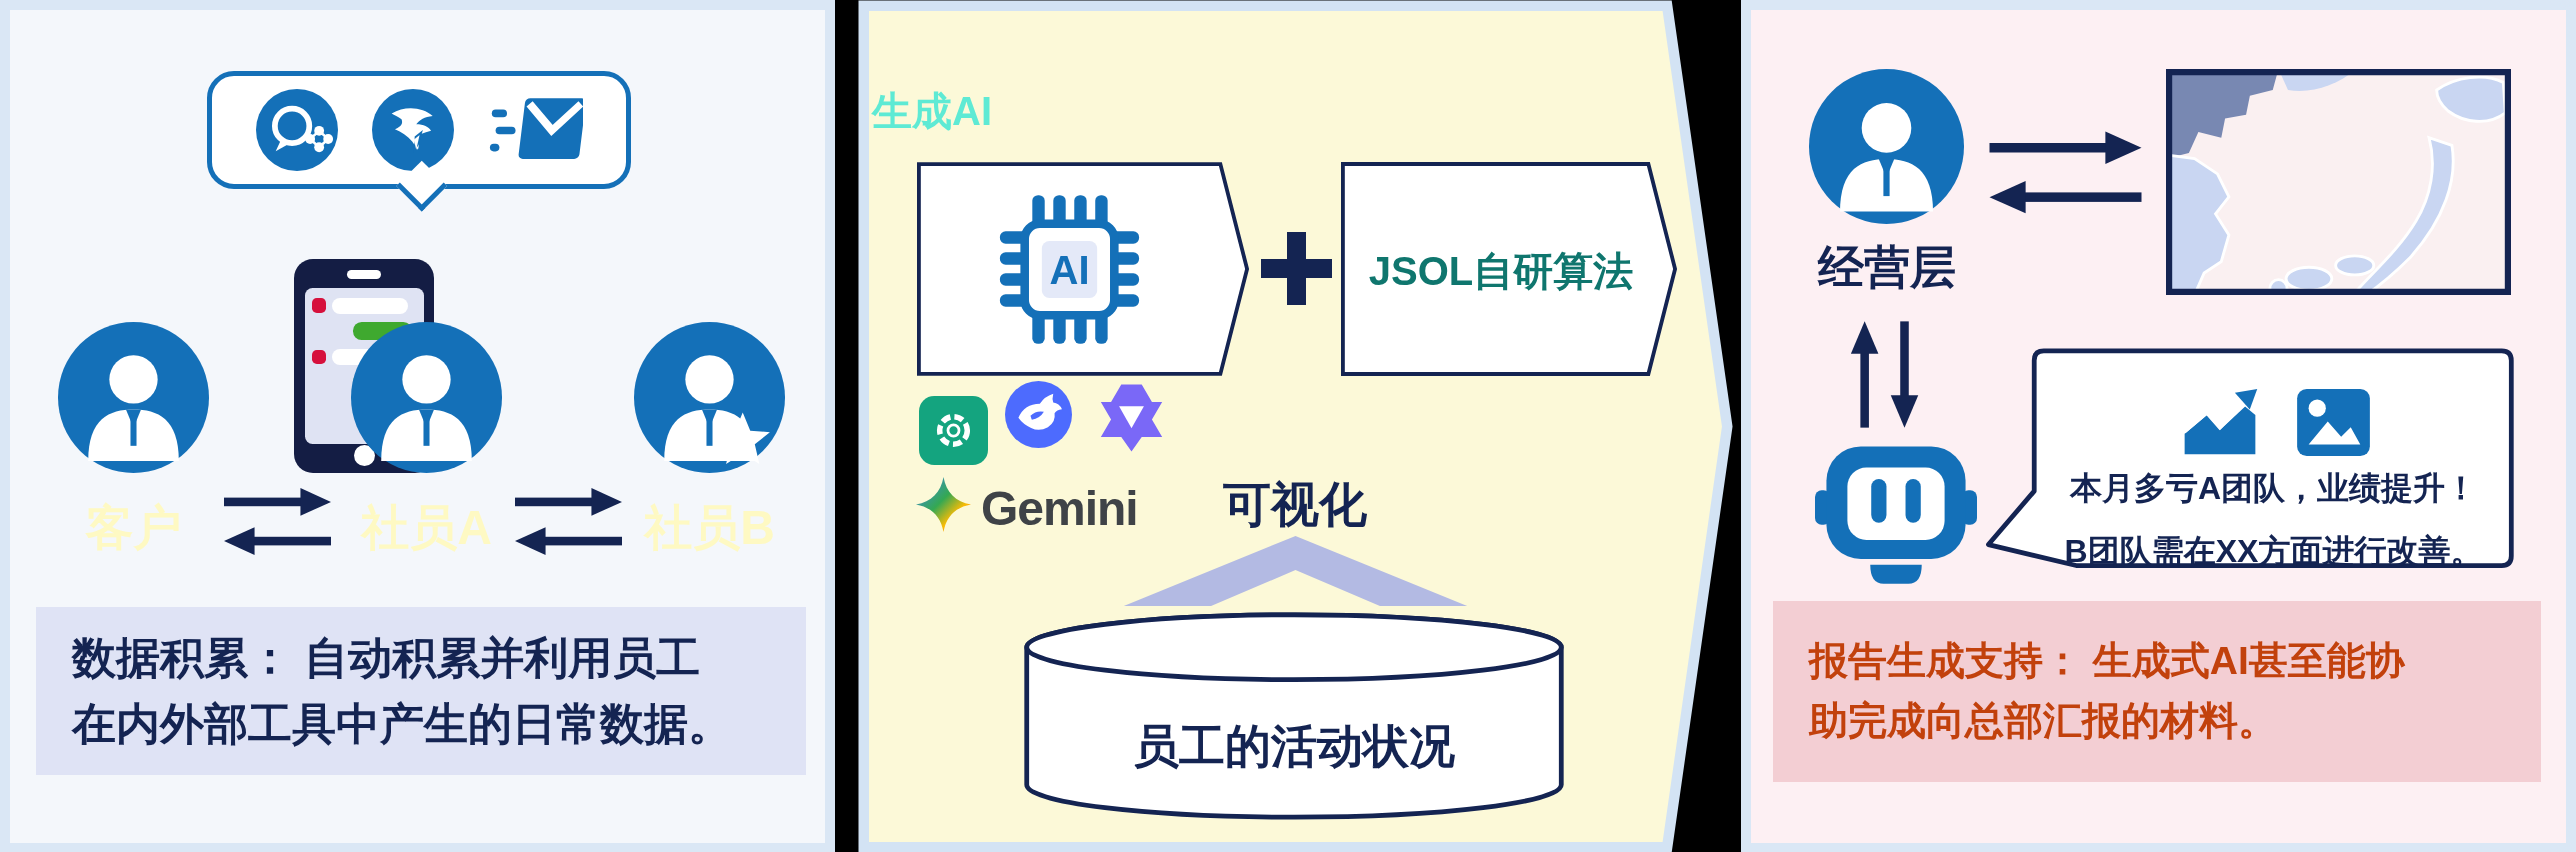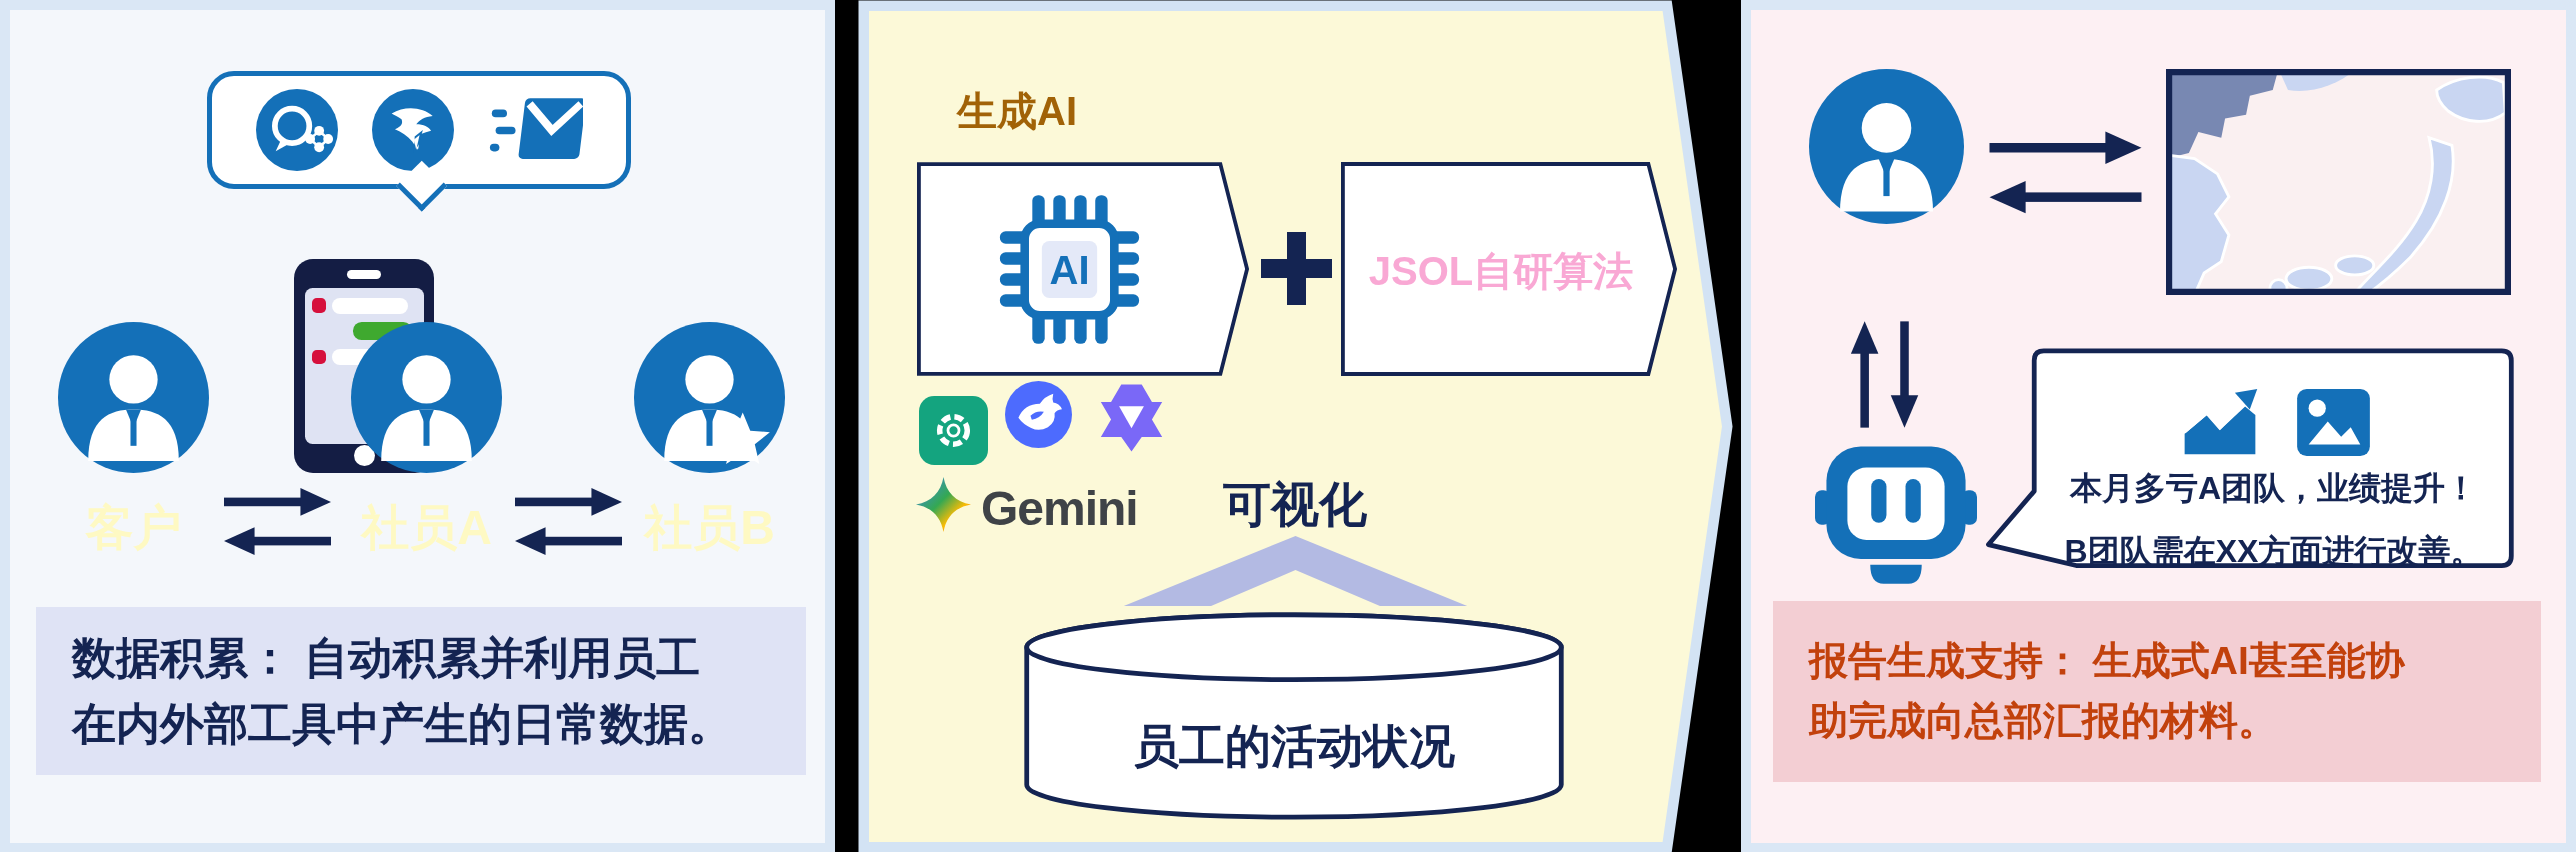--- a/index.html
+++ b/index.html
@@ -22,22 +22,22 @@
   .chat-avatar{width:14.3px;height:14.3px;border-radius:4.8px;background:#d6103c;flex:none;}
   .msg-white{height:16px;width:76px;background:#fff;border-radius:8.6px;}
   .msg-green{height:18px;width:59px;background:#3fa92f;border-radius:8.6px;margin-left:auto;margin-right:3.8px;}
   .phone-home{position:absolute;bottom:6.7px;left:50%;margin-left:-10.5px;width:21px;height:21px;border-radius:50%;background:#fff;}
   .actor{width:151px;height:151px;}
   .actor-label{width:151px;text-align:center;font-size:48px;font-weight:700;color:#fef9c3;}
   .caption-box{left:36px;top:607px;width:770px;height:168px;background:#dfe3f5;box-sizing:border-box;
     padding:21px 36px;display:flex;flex-direction:column;justify-content:center;gap:13.4px;}
   .caption-box span{font-size:44px;font-weight:700;color:#142452;line-height:1.2;white-space:nowrap;}
   
-  .gen-ai-title{left:957px;top:84px;font-size:40px;font-weight:700;color:#a16207;}
-  .pentagon-label{left:1351px;top:244px;width:300px;text-align:center;font-size:40px;font-weight:700;color:#f9a8d4;white-space:nowrap;}
+  .gen-ai-title{left:872px;top:84px;font-size:40px;font-weight:700;color:#5eead4;}
+  .pentagon-label{left:1351px;top:244px;width:300px;text-align:center;font-size:40px;font-weight:700;color:#0f766e;white-space:nowrap;}
   .plus{left:1261px;top:232px;width:71px;height:73px;}
   .plus div{position:absolute;background:#142452;}
   .plus .ph{left:0;top:27px;width:71px;height:19px;}
   .plus .pv{left:26px;top:0;width:19px;height:73px;}
   .gemini-word{left:981px;top:481px;font-size:48px;font-weight:700;color:#3f4347;letter-spacing:-1px;}
   .vis-label{left:1223px;top:473px;font-size:48px;font-weight:700;color:#142452;}
   .cyl-label{left:1069px;top:716px;width:450px;text-align:center;font-size:46px;font-weight:700;color:#142452;white-space:nowrap;}
   
   .manager-label{left:1794px;top:237px;width:186px;text-align:center;font-size:46px;font-weight:700;color:#142452;}
   .speech-text{left:2051px;top:469px;width:445px;text-align:center;display:flex;flex-direction:column;gap:25px;}
@@ -240,20 +240,21 @@
 
   <div class="abs" id="panel-right"></div>
 
   <svg class="abs" style="left:1809px;top:69px;width:155px;height:155px" viewBox="0 0 100 100">
     <circle cx="50" cy="50" r="50" fill="#1470b8"></circle>
     <circle cx="50" cy="38" r="16" fill="#fff"></circle>
     <path d="M20,92 C20,64 34,58 50,58 C66,58 80,64 80,92 Z" fill="#fff"></path>
     <polygon points="45,58 55,58 50,70" fill="#1470b8"></polygon>
     <rect x="48" y="62" width="4" height="20" fill="#1470b8"></rect>
   </svg>
+  <div class="abs manager-label">经营层</div>
 
   <svg class="abs" style="left:1989px;top:124px" width="153" height="95" viewBox="0 0 160 100">
     <rect x="0" y="20" width="126" height="10" fill="#142452"></rect>
       <polygon points="122,8 160,25 122,42" fill="#142452"></polygon>
     <rect x="34" y="72" width="126" height="10" fill="#142452"></rect>
       <polygon points="38,60 0,77 38,94" fill="#142452"></polygon>
   </svg>
 
   <svg class="abs" style="left:2166px;top:69px" width="345" height="226" viewBox="0 0 362 237">
     <rect x="0" y="0" width="362" height="237" fill="#faf0f1"></rect>

